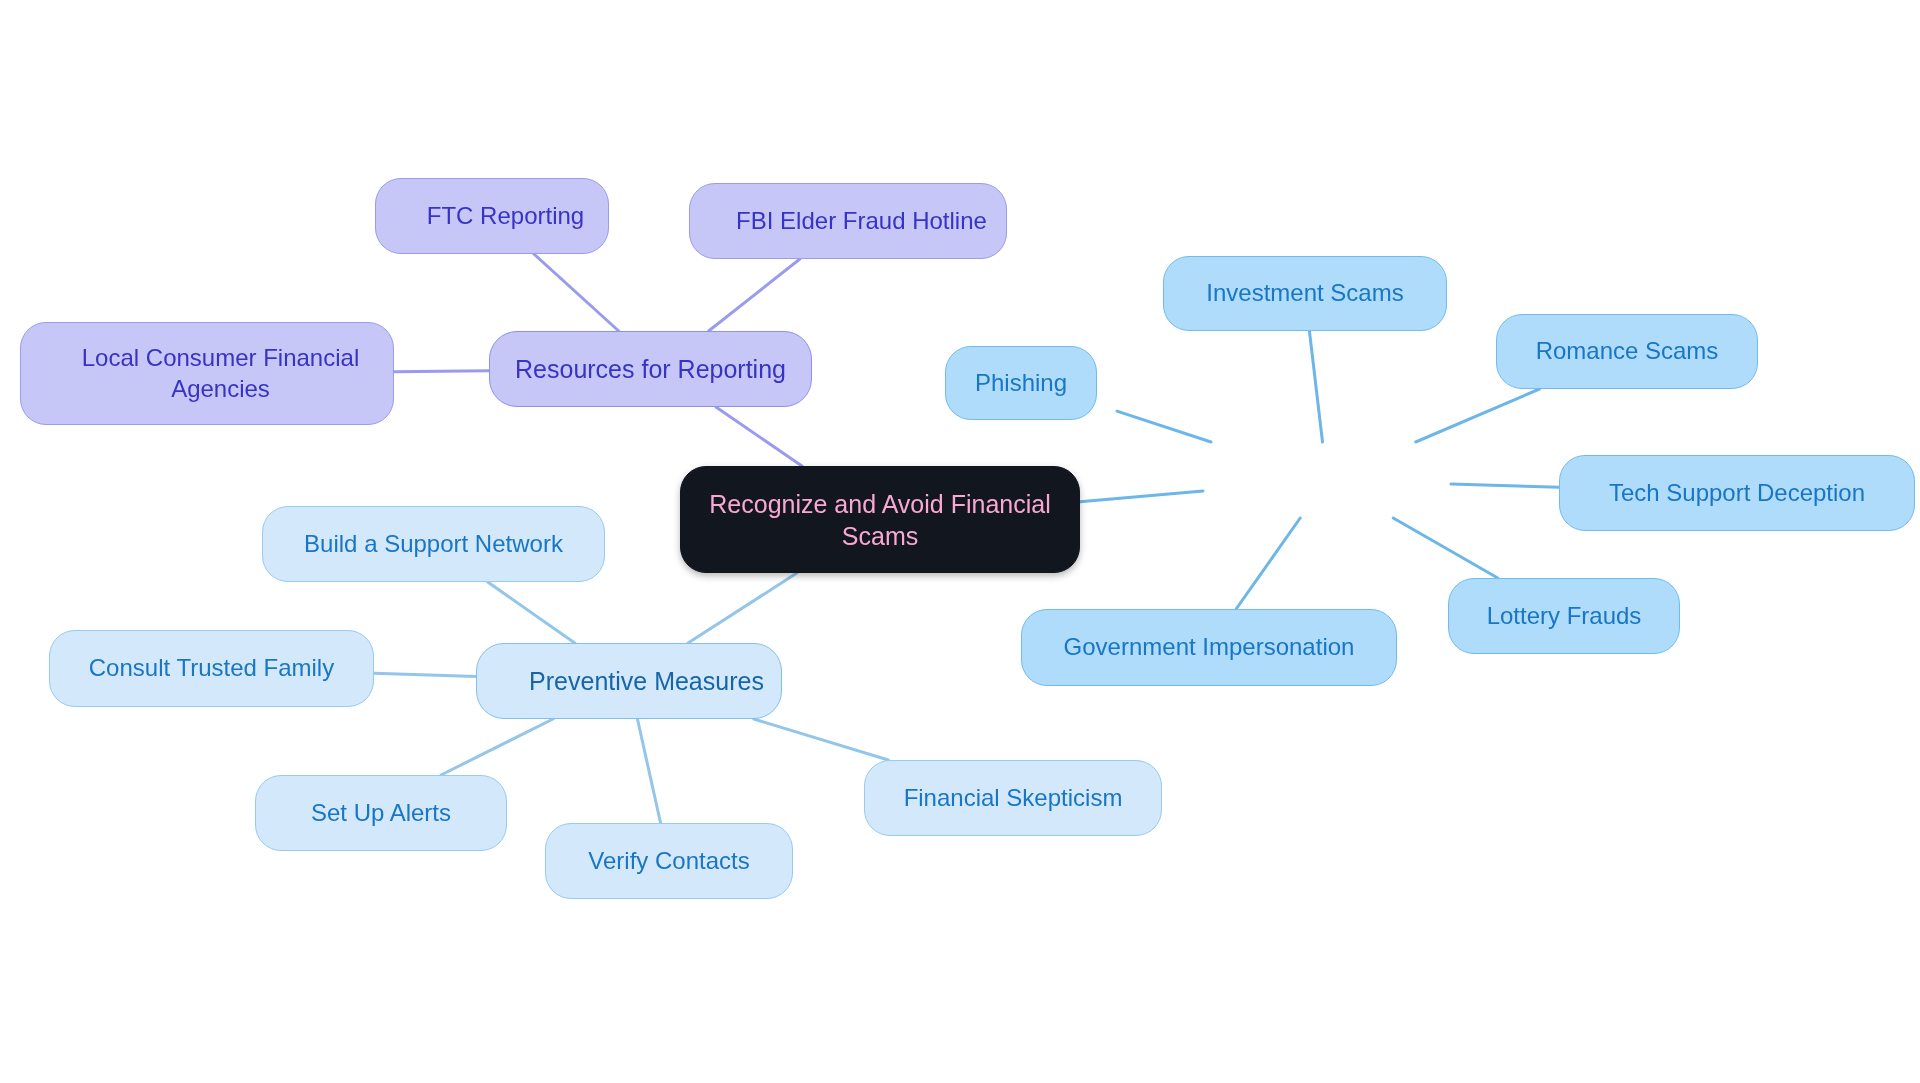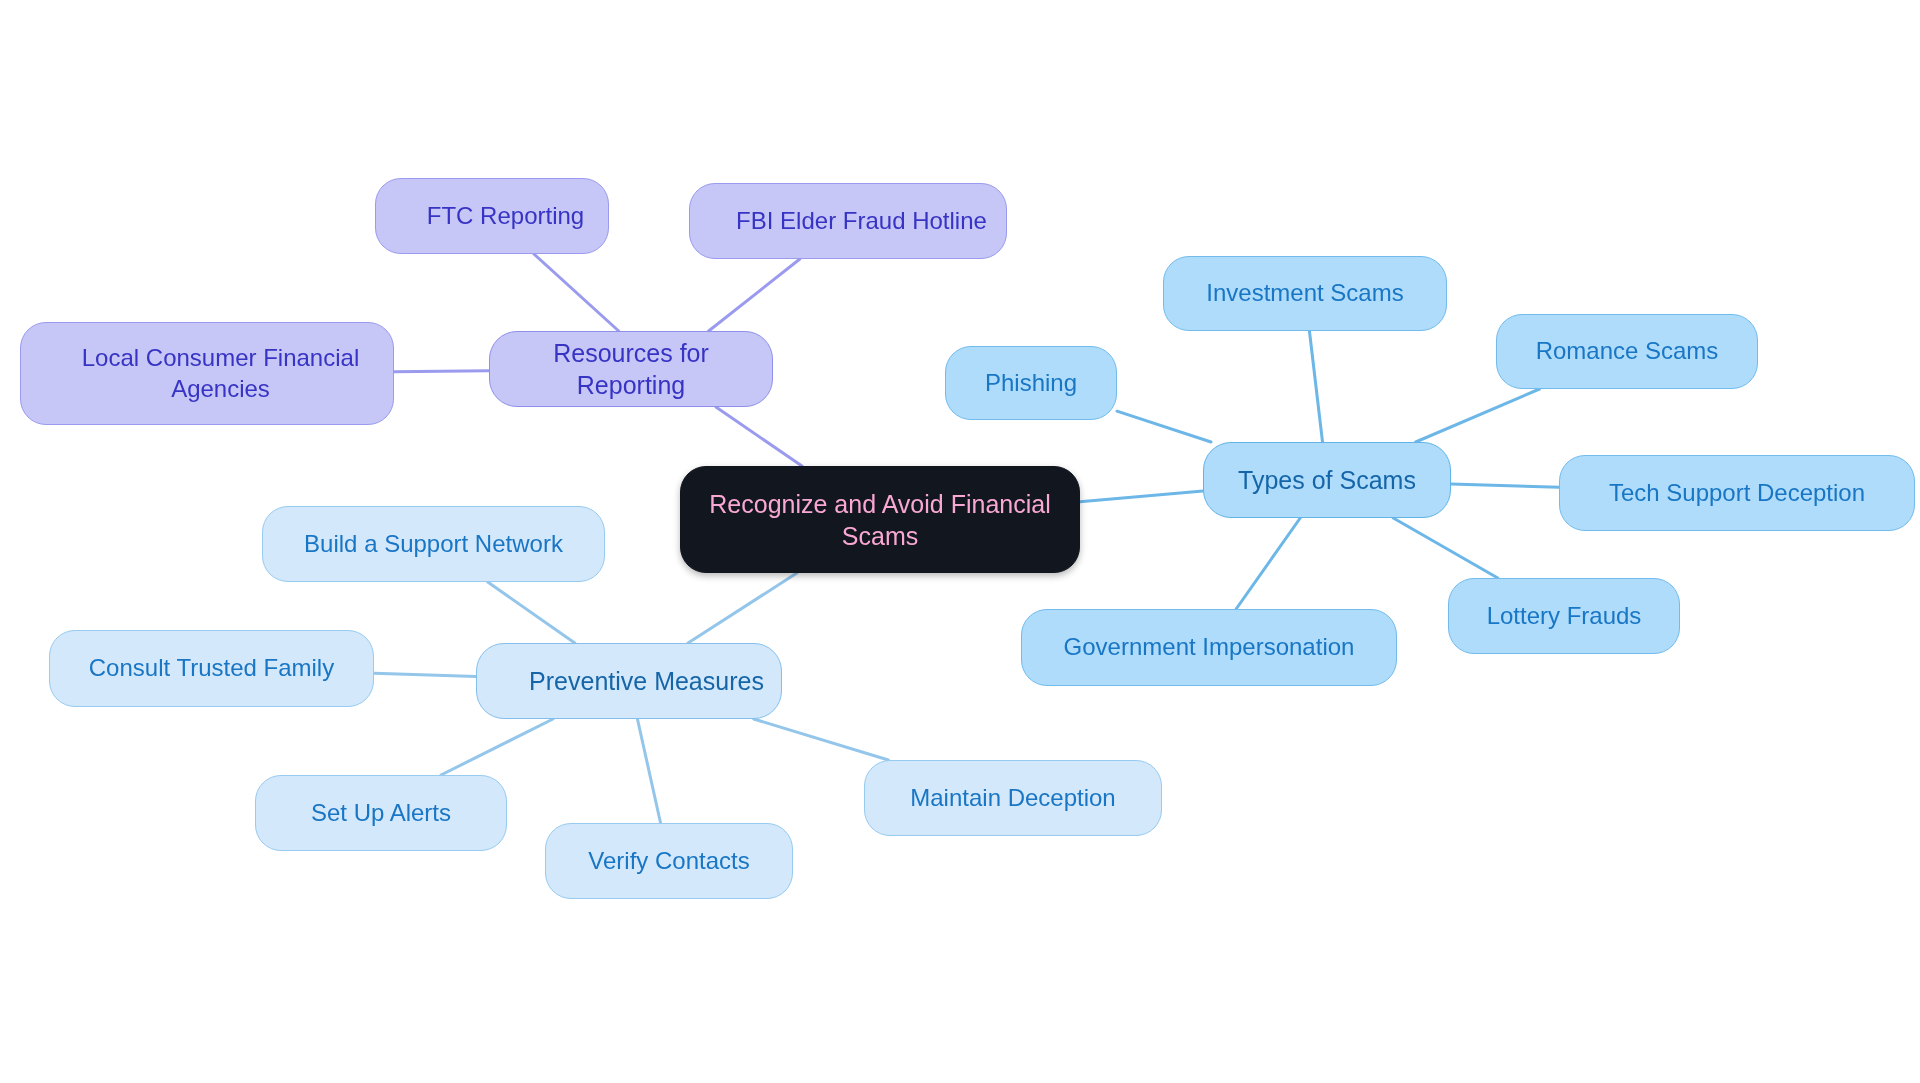--- a/index.html
+++ b/index.html
@@ -112,23 +112,22 @@
       <line x1="637.4444444444445" y1="719" x2="660.5555555555555" y2="823" stroke="#93c6ea" stroke-width="3" stroke-linecap="round"></line>
       <line x1="753.7179487179487" y1="719" x2="888.2820512820513" y2="760" stroke="#93c6ea" stroke-width="3" stroke-linecap="round"></line>
       <line x1="618.6503267973856" y1="331" x2="533.8496732026144" y2="254" stroke="#9a9bef" stroke-width="3" stroke-linecap="round"></line>
       <line x1="708.6418918918919" y1="331" x2="799.8581081081081" y2="259" stroke="#9a9bef" stroke-width="3" stroke-linecap="round"></line>
       <line x1="489" y1="370.70176405733184" x2="394" y2="371.6444321940463" stroke="#9a9bef" stroke-width="3" stroke-linecap="round"></line>
     </svg>
 
   <div class="node node-root" style="left: 680px; top: 466px; width: 400px; height: 107px;">Recognize and Avoid Financial
 Scams</div>
 
-  <div class="node node-branch-blue" style="left: 1203px; top: 442px; width: 248px; height: 76px;">Types of Scams</div>
 
-  <div class="node node-leaf-blue" style="left: 945px; top: 346px; width: 172px; height: 74px; text-align: right;">Phishing</div>
+  <div class="node node-leaf-blue" style="left: 945px; top: 346px; width: 152px; height: 74px; text-align: right;">Phishing</div>
 
   <div class="node node-leaf-blue" style="left: 1163px; top: 256px; width: 284px; height: 75px;">Investment Scams</div>
 
   <div class="node node-leaf-blue" style="left: 1496px; top: 314px; width: 262px; height: 75px;">Romance Scams</div>
 
   <div class="node node-leaf-blue" style="left: 1559px; top: 455px; width: 356px; height: 76px;">Tech Support Deception</div>
 
   <div class="node node-leaf-blue" style="left: 1021px; top: 609px; width: 376px; height: 77px;">Government Impersonation</div>
 
   <div class="node node-leaf-blue" style="left: 1448px; top: 578px; width: 232px; height: 76px;">Lottery Frauds</div>
@@ -136,23 +135,23 @@
   <div class="node node-branch-blue-soft" style="left: 476px; top: 643px; width: 306px; height: 76px; padding-left: 45px;">Preventive Measures</div>
 
   <div class="node node-leaf-blue-soft" style="left: 262px; top: 506px; width: 343px; height: 76px;">Build a Support Network</div>
 
   <div class="node node-leaf-blue-soft" style="left: 49px; top: 630px; width: 325px; height: 77px;">Consult Trusted Family</div>
 
   <div class="node node-leaf-blue-soft" style="left: 255px; top: 775px; width: 252px; height: 76px;">Set Up Alerts</div>
 
   <div class="node node-leaf-blue-soft" style="left: 545px; top: 823px; width: 248px; height: 76px;">Verify Contacts</div>
 
-  <div class="node node-leaf-blue-soft" style="left: 864px; top: 760px; width: 298px; height: 76px;">Maintain Deception</div>
+  <div class="node node-leaf-blue-soft" style="left: 864px; top: 760px; width: 298px; height: 76px;">Financial Skepticism</div>
 
-  <div class="node node-branch-purple" style="left: 489px; top: 331px; width: 284px; height: 76px;">Resources for Reporting</div>
+  <div class="node node-branch-purple" style="left: 489px; top: 331px; width: 323px; height: 76px;">Resources for Reporting</div>
 
   <div class="node node-leaf-purple" style="left: 375px; top: 178px; width: 234px; height: 76px;">FTC Reporting</div>
 
   <div class="node node-leaf-purple" style="left: 689px; top: 183px; width: 318px; height: 76px;">FBI Elder Fraud Hotline</div>
 
   <div class="node node-leaf-purple" style="left: 20px; top: 322px; width: 374px; height: 103px;">Local Consumer Financial
 Agencies</div>
 
 </div>
 

